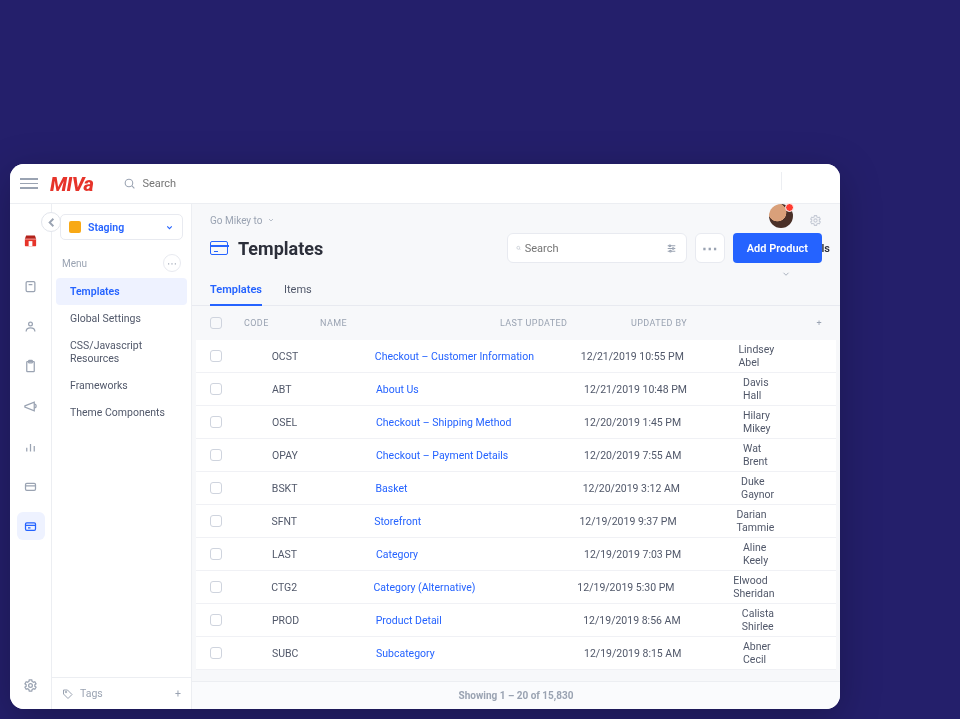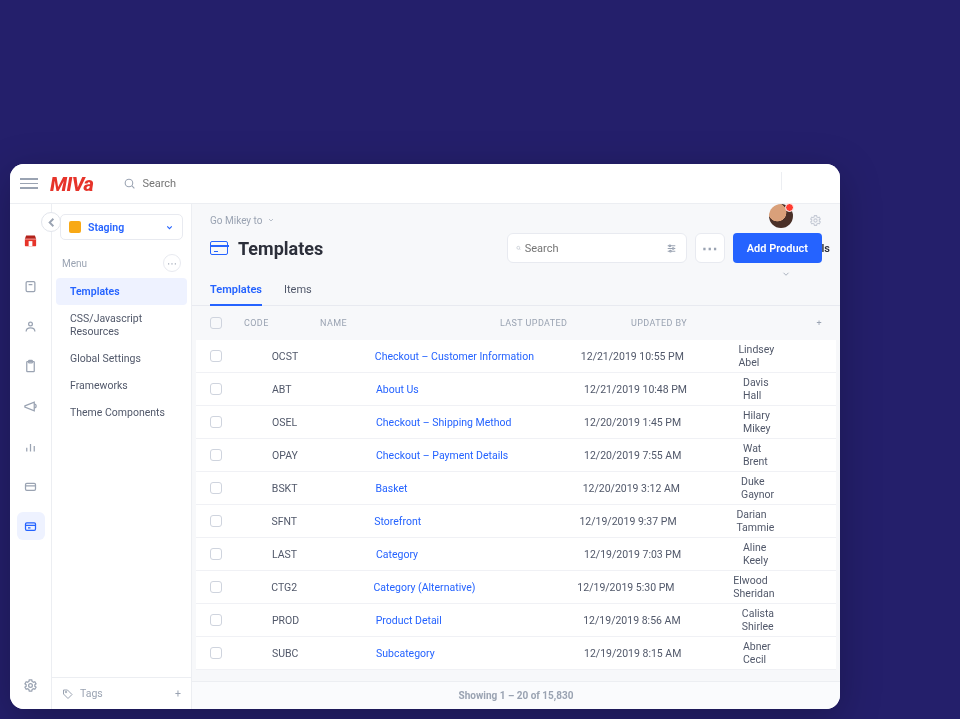--- a/index.html
+++ b/index.html
@@ -210,22 +210,22 @@
               <polyline points="6 9 12 15 18 9"></polyline>
             </svg>
           </span>
       </div>
       <div class="menu-head">
         <span>Menu</span>
         <span class="dots">⋯</span>
       </div>
       <div class="menu-list">
         <div class="menu-item active">Templates</div>
+        <div class="menu-item">Global Settings</div>
         <div class="menu-item">CSS/Javascript Resources</div>
-        <div class="menu-item">Global Settings</div>
         <div class="menu-item">Frameworks</div>
         <div class="menu-item">Theme Components</div>
       </div>
       <div class="tags-row">
         <svg width="12" height="12" viewBox="0 0 24 24" fill="none" stroke="currentColor" stroke-width="2">
             <path d="M20 13l-8 8-9-9V4h8z"></path>
             <circle cx="8" cy="8" r="1.5"></circle>
           </svg>
         <span>Tags</span>
         <span class="plus">+</span>

